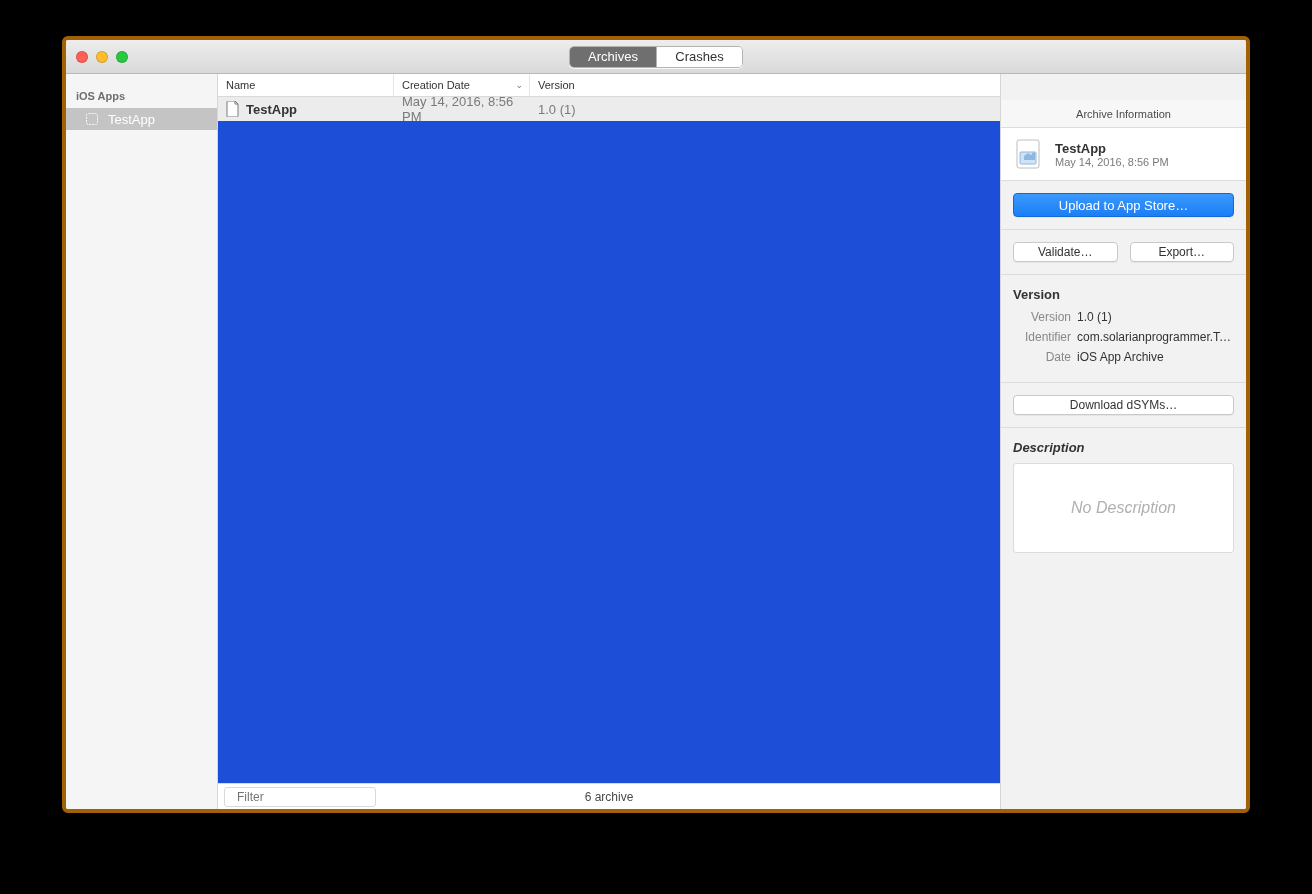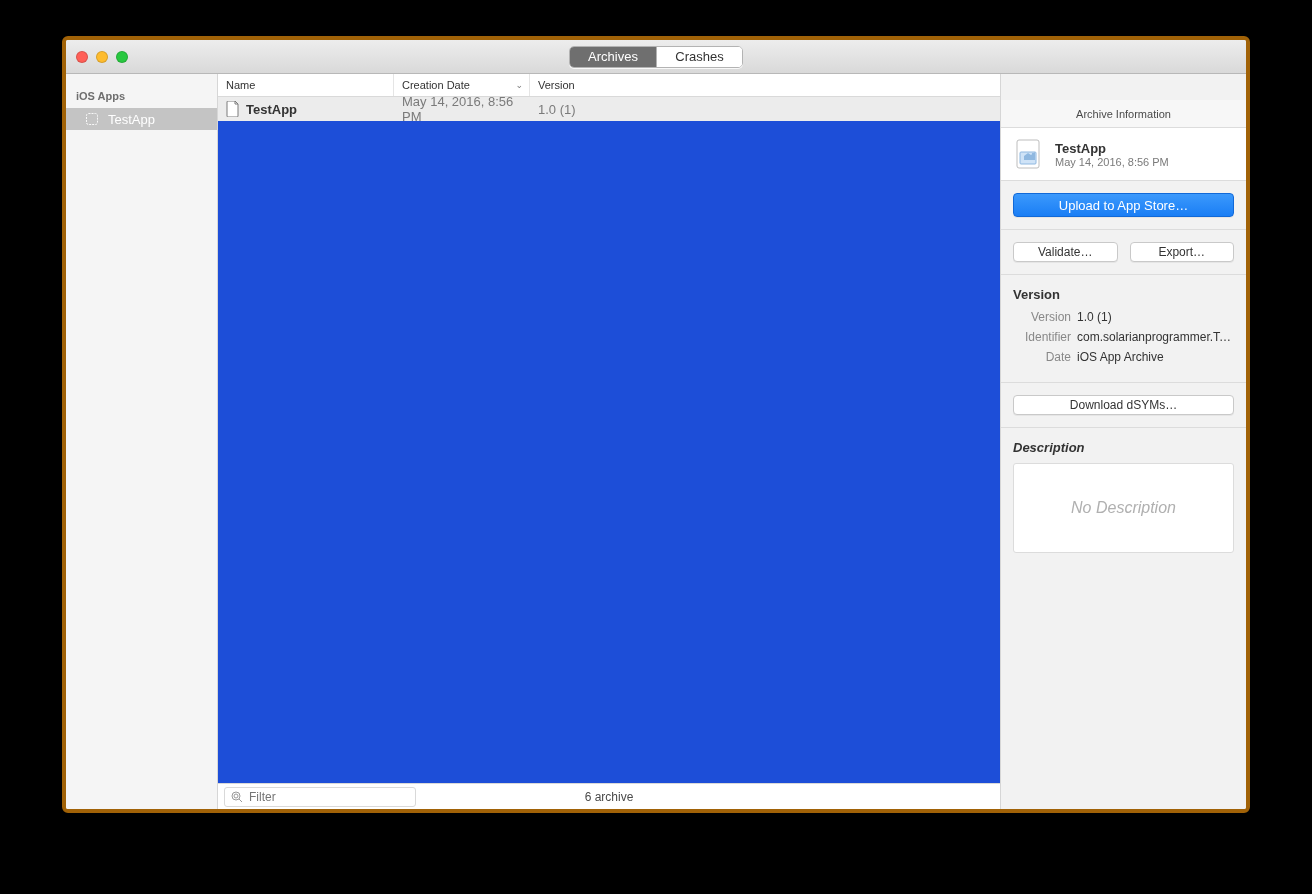--- a/index.html
+++ b/index.html
@@ -166,21 +166,21 @@
     background: #fff;
     position: relative;
   }
   .filter {
     display: flex;
     align-items: center;
     border: 1px solid #d9d9d9;
     border-radius: 3px;
     height: 20px;
     padding: 0 6px;
-    width: 192px;
+    width: 152px;
     gap: 6px;
     color: #aaa;
   }
   .filter .mag { width: 12px; height: 12px; }
   .filter input {
     border: none; outline: none; font-size: 12px; flex: 1;
     background: transparent;
   }
   .status-center {
     position: absolute;

